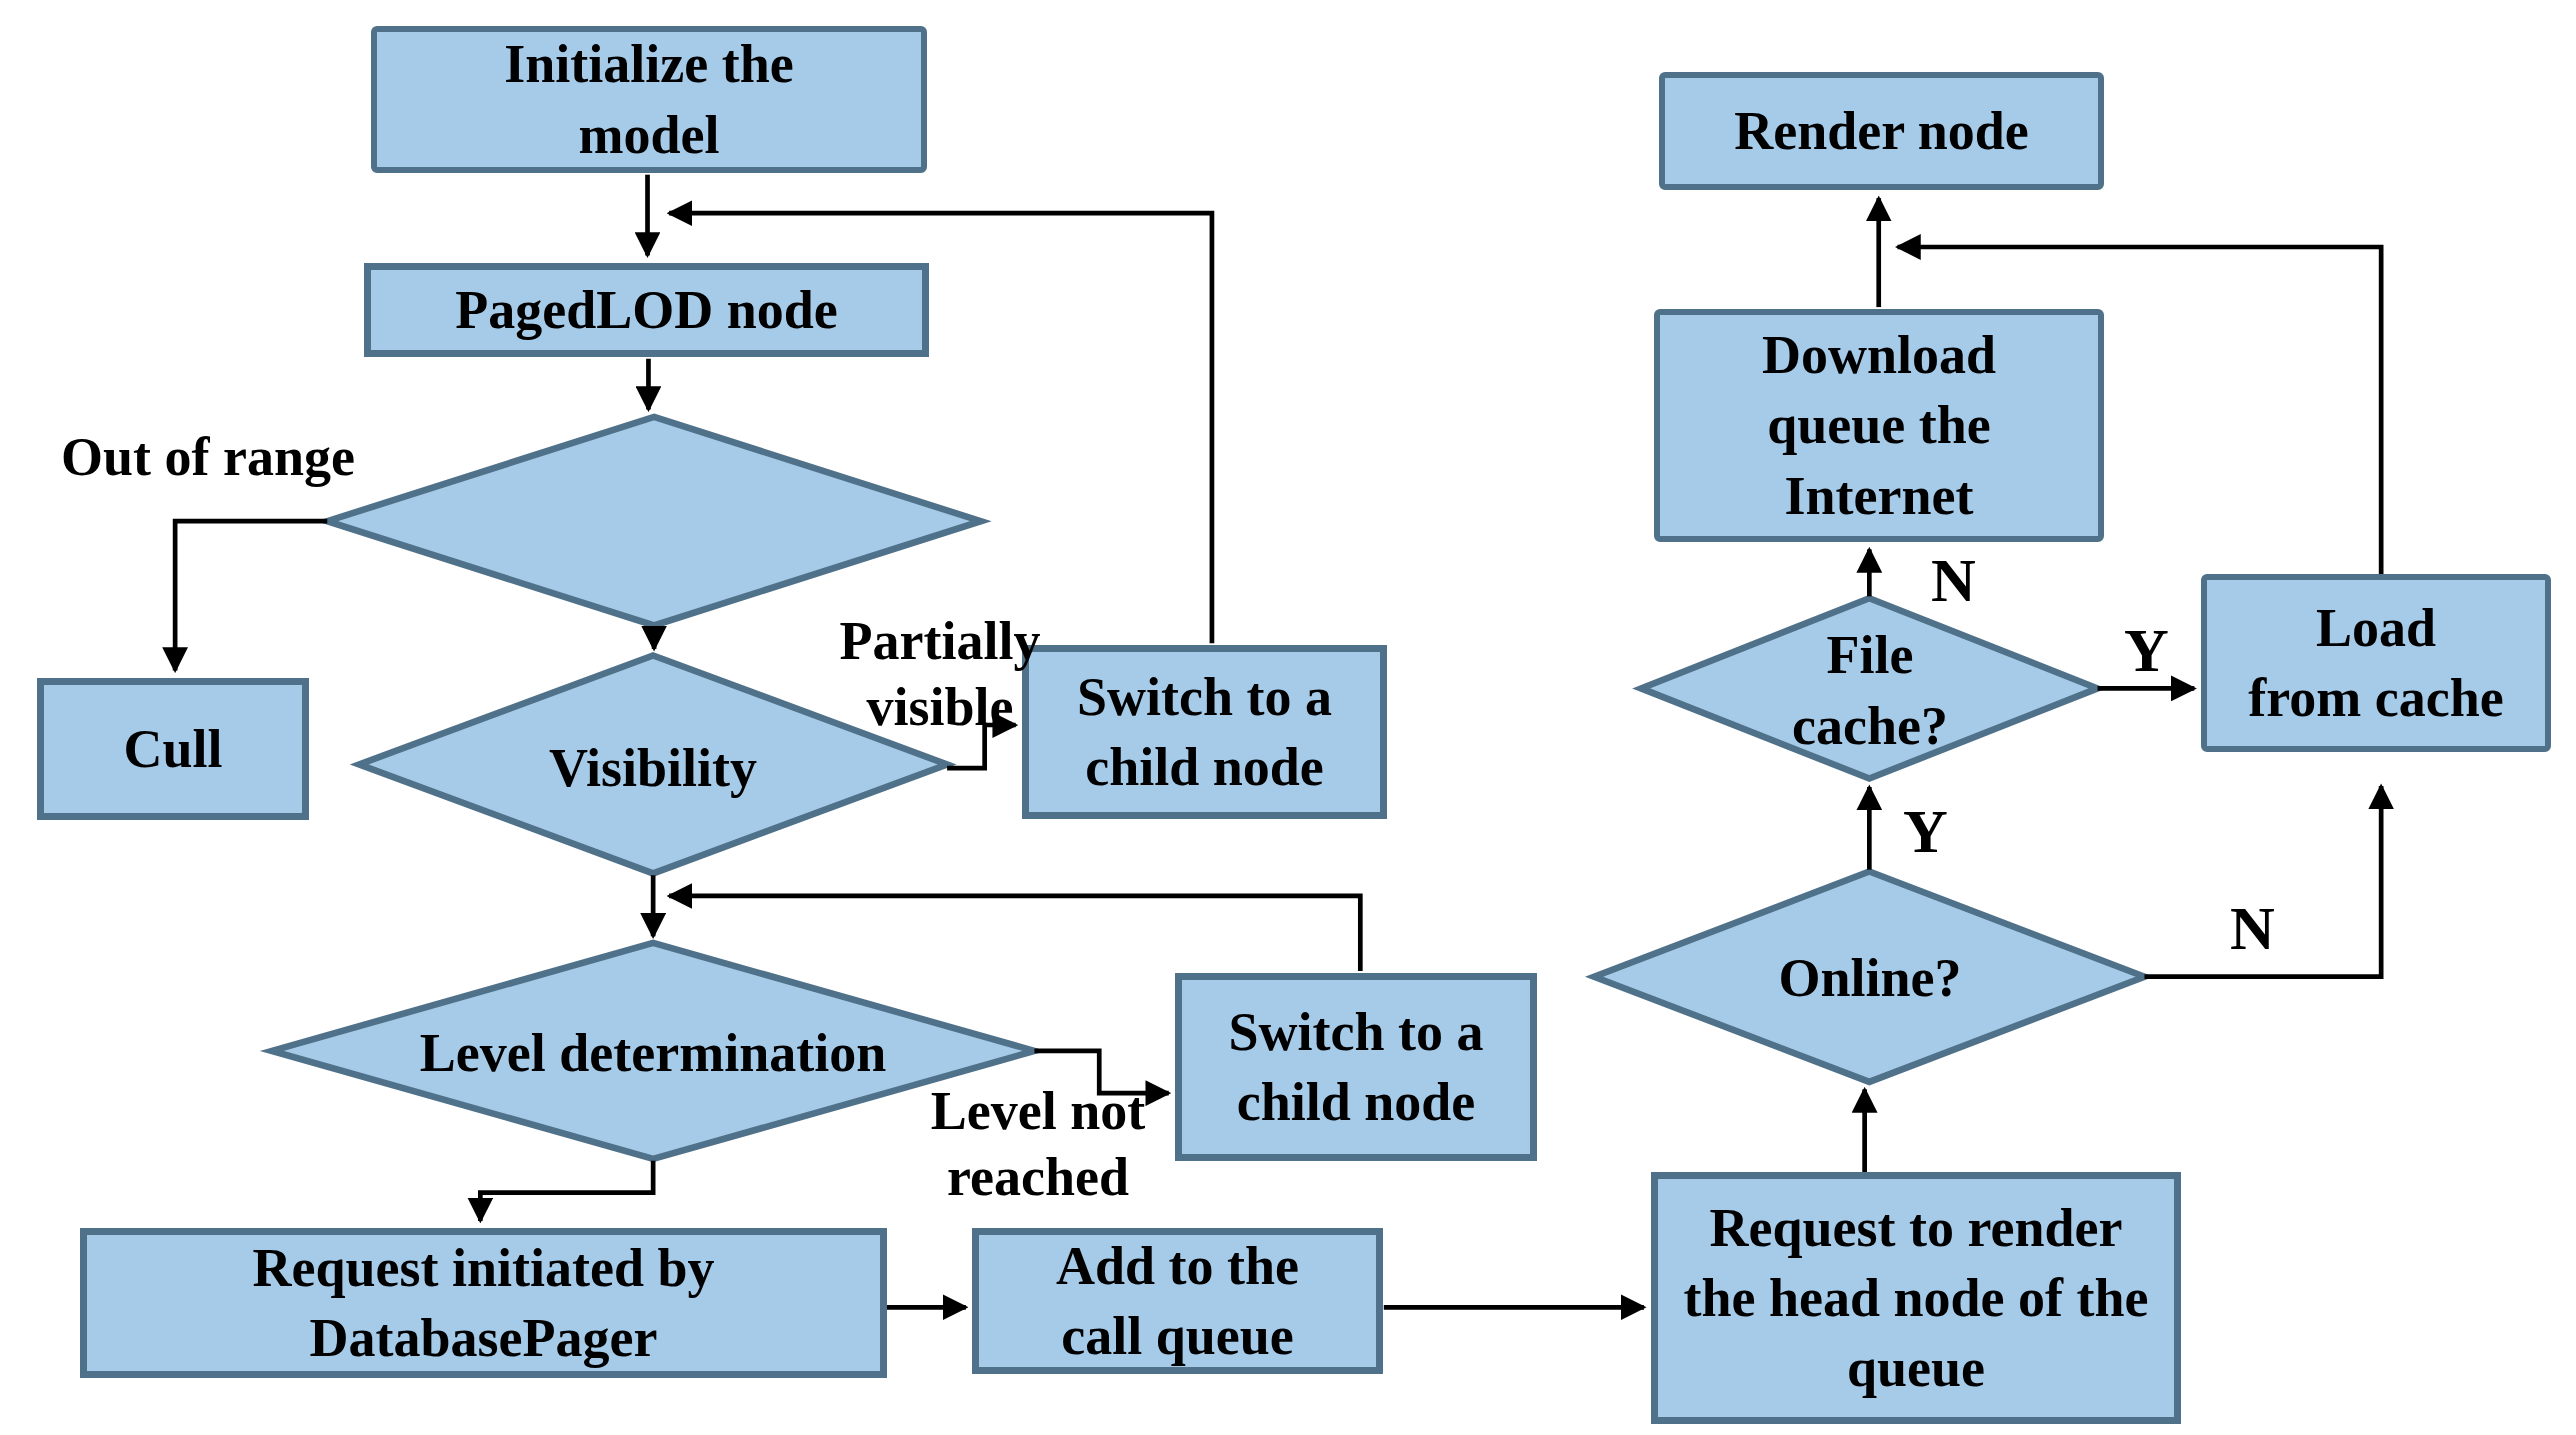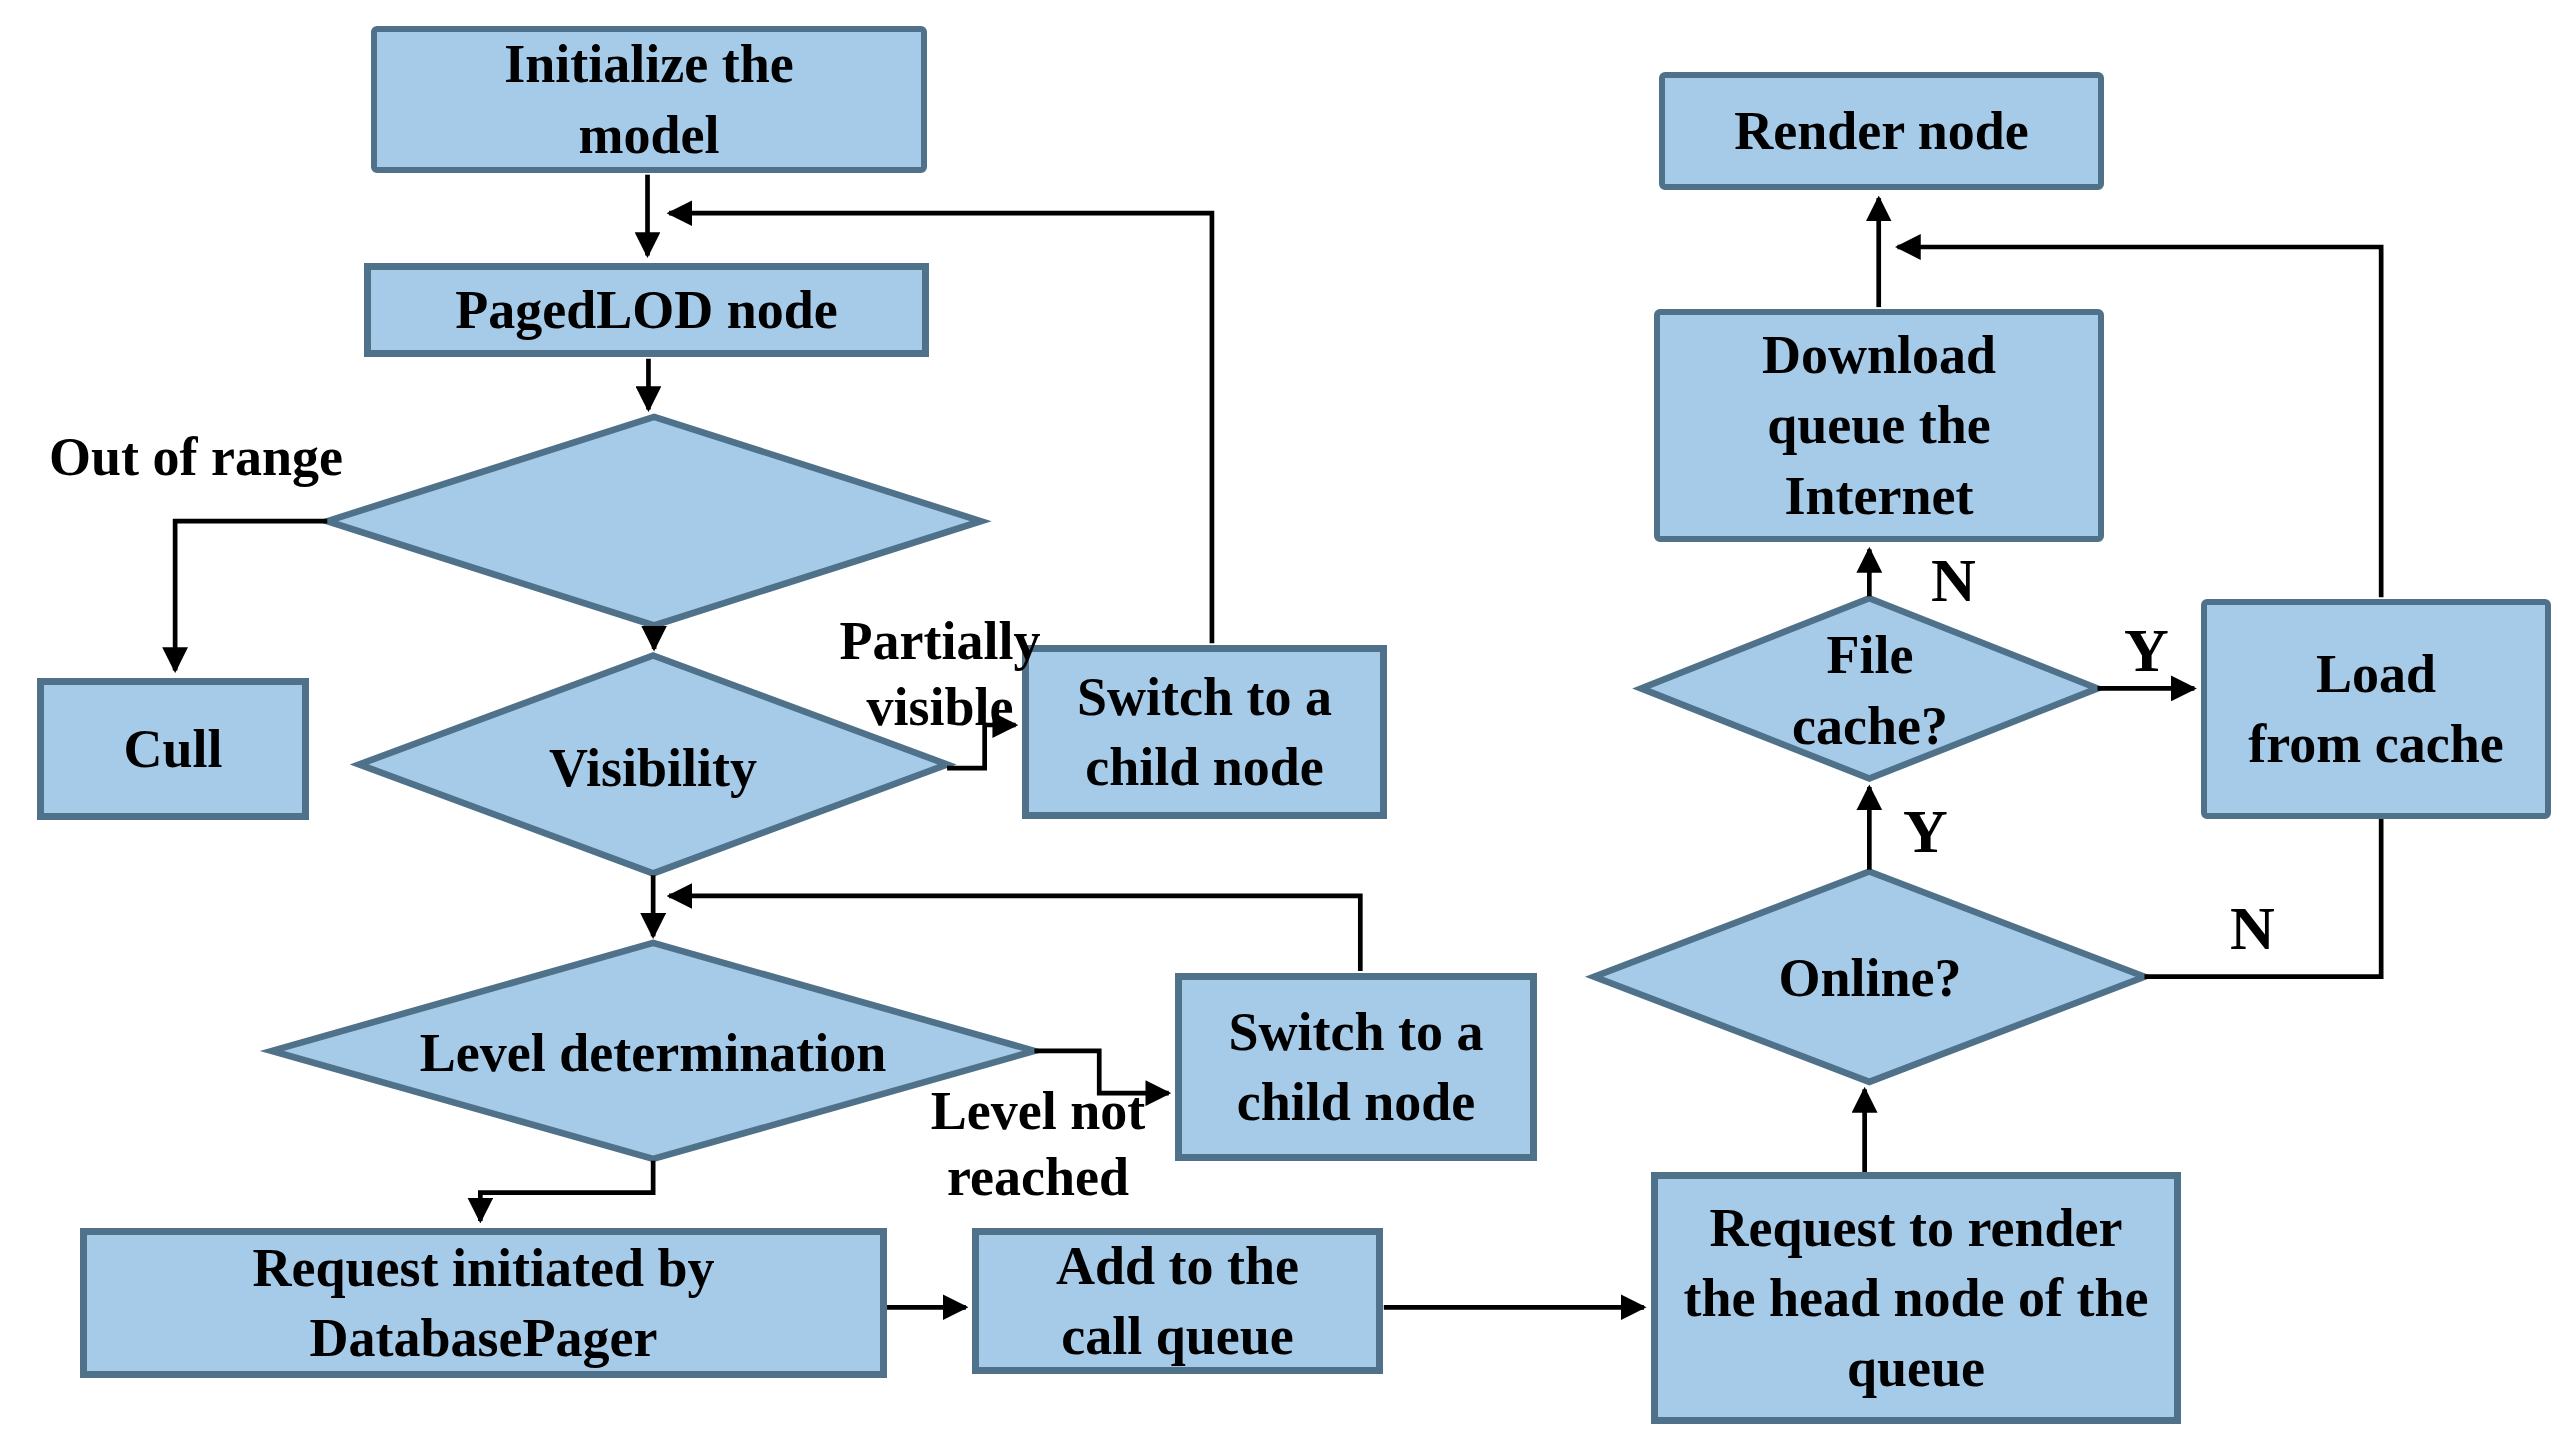--- a/index.html
+++ b/index.html
@@ -144,21 +144,21 @@
   </div>
 
   <div class="node rounded" style="left:1654px;top:309px;width:450px;height:233px">
     <div class="label">
       <span class="ln">Download</span>
       <span class="ln">queue the</span>
       <span class="ln">Internet</span>
     </div>
   </div>
 
-  <div class="node rounded" style="left:2201px;top:599px;width:350px;height:220px">
+  <div class="node rounded" style="left:2201px;top:574px;width:350px;height:178px">
     <div class="label">
       <span class="ln">Load</span>
       <span class="ln">from cache</span>
     </div>
   </div>
 
 
   <div class="dlabel" style="left:465px;top:731px;width:376px;height:75px">
     <div class="label">Visibility</div>
   </div>
@@ -171,21 +171,21 @@
     <div class="label">
       <span class="ln">File</span>
       <span class="ln">cache?</span>
     </div>
   </div>
 
   <div class="dlabel" style="left:1682px;top:941px;width:376px;height:75px">
     <div class="label">Online?</div>
   </div>
 
-  <div class="edge-label" style="left:12px;top:425px;width:368px">
+  <div class="edge-label" style="left:24px;top:425px;width:368px">
     <span class="ln">Out of range</span>
   </div>
 
   <div class="edge-label" style="left:799px;top:609px;width:282px">
     <span class="ln">Partially</span>
     <span class="ln">visible</span>
   </div>
 
   <div class="edge-label" style="left:897px;top:1079px;width:282px">
     <span class="ln">Level not</span>

